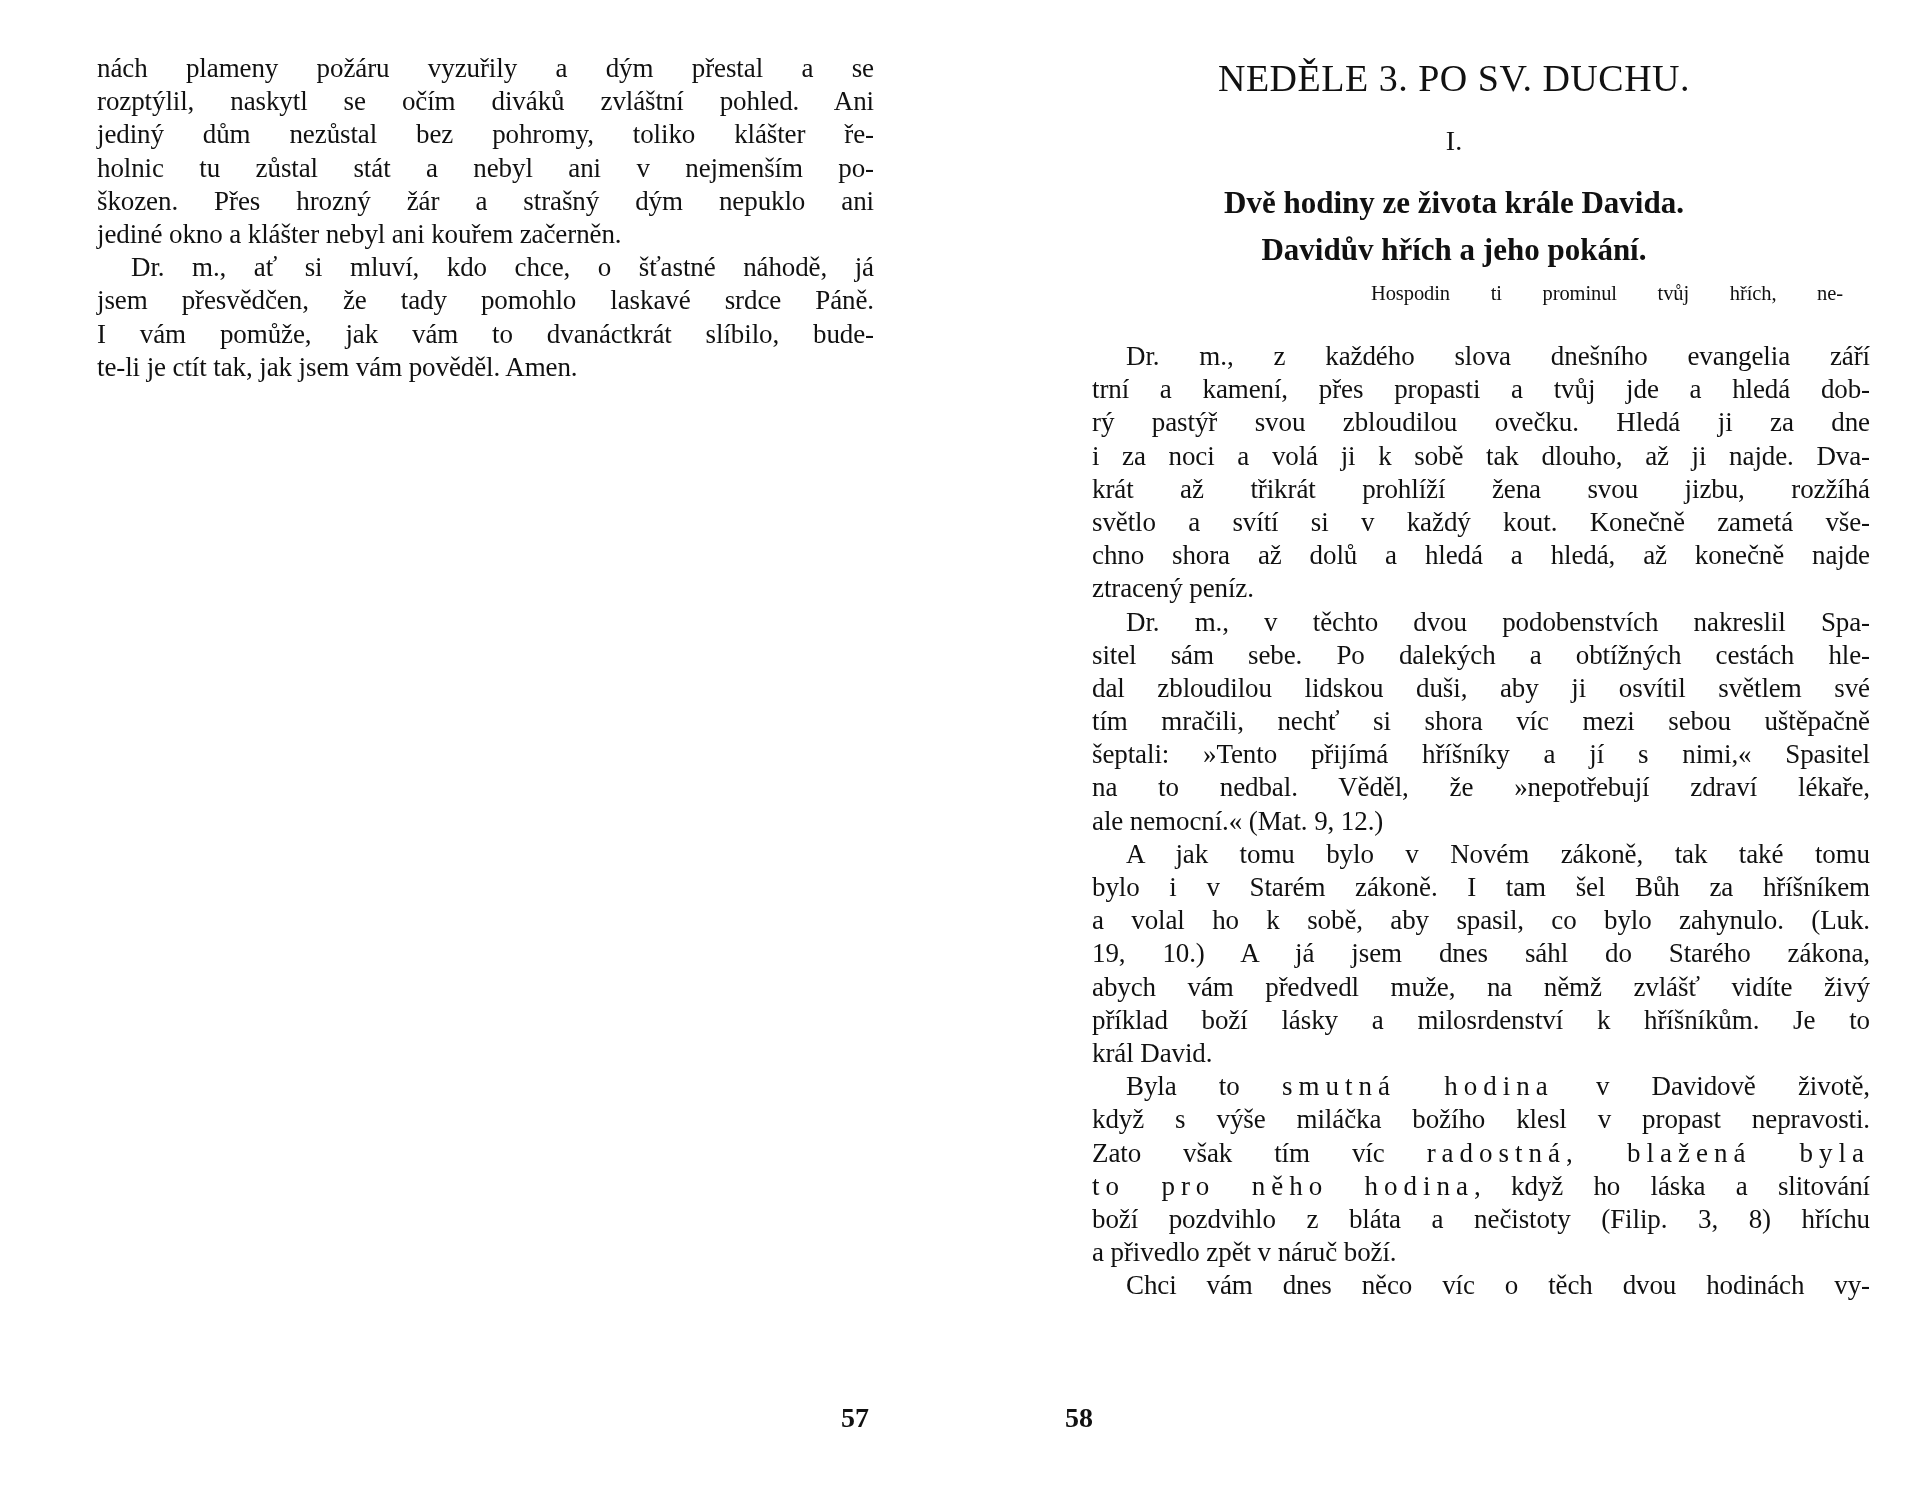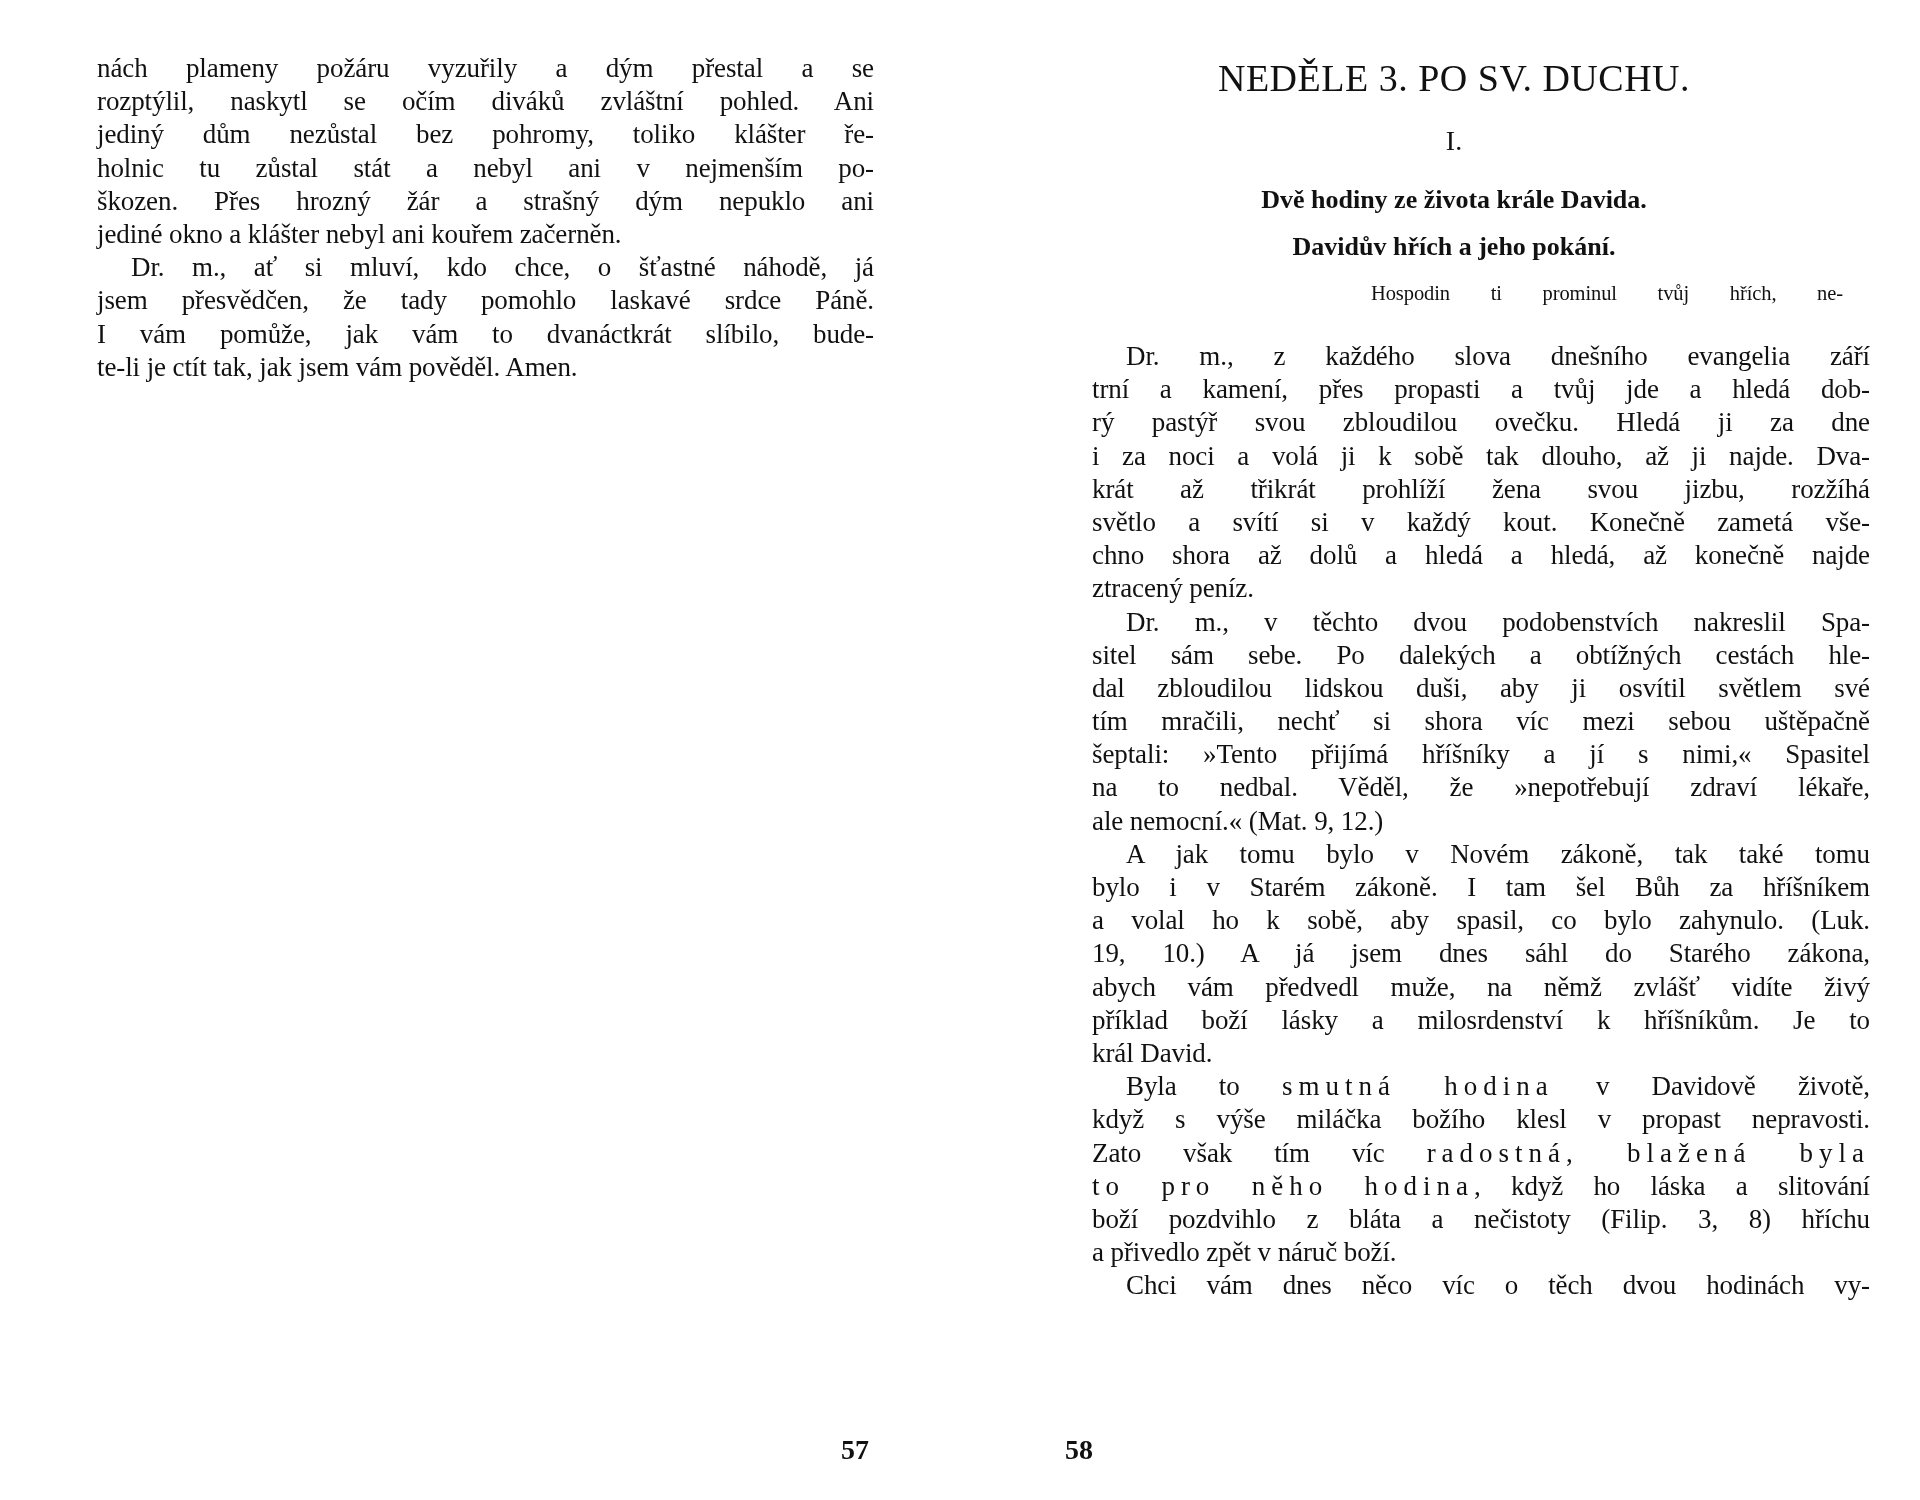--- a/index.html
+++ b/index.html
@@ -13,31 +13,31 @@
     #page-right .col { left: 105px; width: 778px; top: 52px; }
     .line { display: block; white-space: nowrap; font-size: 27px; line-height: 33.2px;
             height: 33.2px; text-align: justify; text-align-last: justify;
             font-family: "Liberation Serif", "DejaVu Serif", serif; letter-spacing: -0.1px; }
     .line.last { text-align-last: left; }
     .line.indent { padding-left: 34px; }
     .heading-main { font-family: "Liberation Serif", serif; font-size: 38px; text-align: center;
                     letter-spacing: 0.5px; position: absolute; top: 56px; left: 0; width: 778px; }
     .heading-roman { font-family: "Liberation Serif", serif; font-size: 28px; text-align: center;
                      position: absolute; top: 125px; left: 0; width: 778px; }
-    .heading-sub { font-family: "Liberation Serif", serif; font-weight: bold; font-size: 26px;
+    .heading-sub { font-family: "Liberation Serif", serif; font-weight: bold; font-size: 31px;
                    text-align: center; position: absolute; left: 0; width: 778px; }
     #title-1 { top: 185px; }
     #title-2 { top: 232px; }
     .motto { position: absolute; left: 306px; top: 279px; width: 472px;
              font-family: "Liberation Serif", serif; font-size: 20.5px; line-height: 28px; }
     .motto .line { font-size: 20.5px; line-height: 28px; height: 28px; }
     #right-body { position: absolute; left: 0; top: 340px; width: 778px; margin-left: 27px; }
     .spaced { letter-spacing: 6px; }
     .page-number { position: absolute; top: 1402px; font-family: "Liberation Serif", serif;
-                   font-size: 28px; font-weight: bold; margin-top: 32px; }
+                   font-size: 28px; font-weight: bold; }
     #page-left .page-number { left: 841px; }
     #page-right .page-number { left: 105px; }
   </style>
 </head>
 <body>
 
 <div class="page" id="page-left">
   <div class="col">
 
     <span class="line">nách plameny požáru vyzuřily a dým přestal a se</span>

